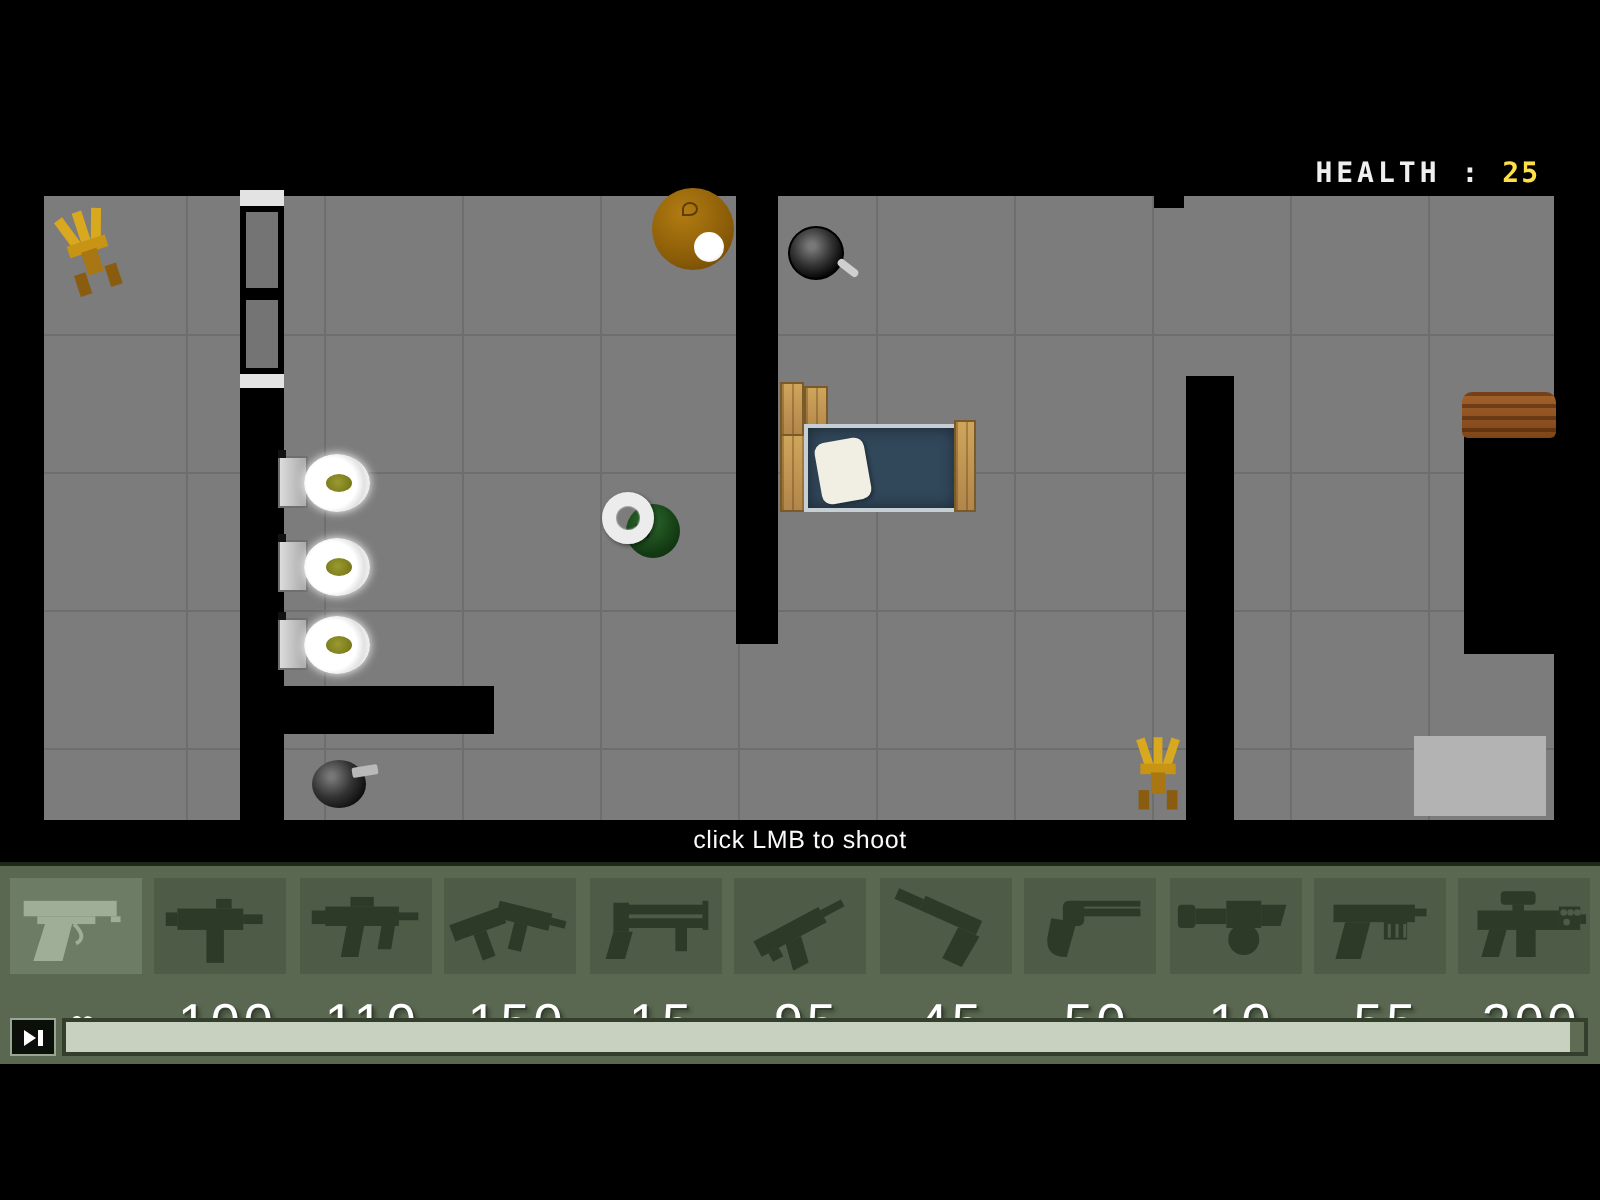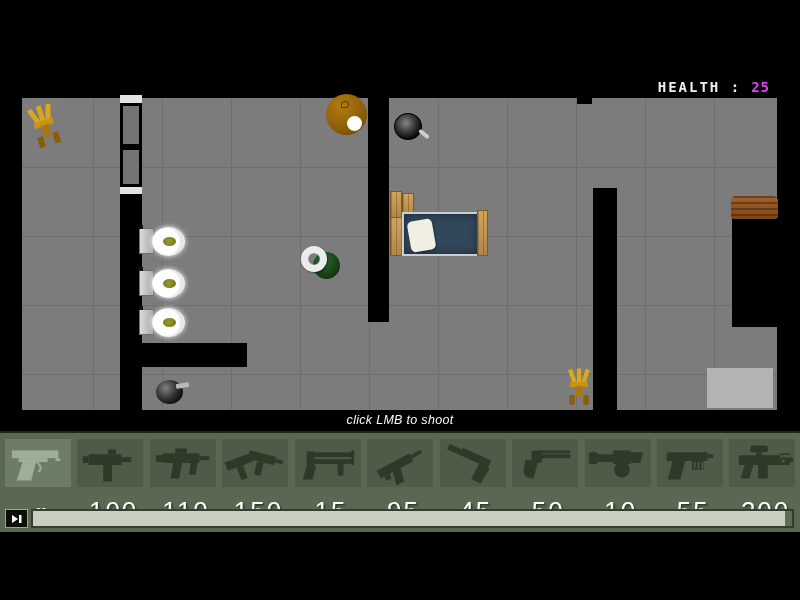--- a/index.html
+++ b/index.html
@@ -3,21 +3,21 @@
 <meta charset="utf-8">
 <style>
   html,body{margin:0;padding:0;background:#000;}
   #screen{position:relative;width:800px;height:600px;background:#000;overflow:hidden;
           font-family:"Liberation Sans",sans-serif;}
 
   
   .health{position:absolute;top:79px;right:30px;color:#efefef;
           font-family:"DejaVu Sans Mono",monospace;font-weight:bold;font-size:14px;
           letter-spacing:2px;white-space:nowrap;}
-  .health .val{color:#d946ef;margin-left:10px;letter-spacing:1px;}
+  .health .val{color:#fde047;margin-left:10px;letter-spacing:1px;}
 
   
   .map-floor{position:absolute;left:22px;top:98px;width:755px;height:312px;background:#7c7c7c;
     background-image:
       repeating-linear-gradient(to right,transparent 0 68px,#6e6e6e 68px 69px),
       repeating-linear-gradient(to bottom,transparent 0 68px,#6e6e6e 68px 69px);
     background-position:3px 1px;}
   .wall{position:absolute;background:#000;}
   .sill{position:absolute;background:#e3e3e3;}
   .pane{position:absolute;background:#747474;border:3px solid #000;box-sizing:border-box;}
@@ -60,21 +60,21 @@
   .player-ring{width:26px;height:26px;border-radius:50%;border:7px solid #ececec;box-sizing:border-box;
         box-shadow:1px 1px 2px rgba(0,0,0,.45), inset 0 0 1px #fff;}
   .muzzle-bit{width:8px;height:5px;background:#1b1b1b;transform:rotate(18deg);}
 
   .pickup-body{width:27px;height:24px;border-radius:50%;
         background:radial-gradient(circle at 36% 34%,#777 6%,#333 45%,#0a0a0a 80%);}
   .pickup-barrel{width:13px;height:5px;background:#b9b9b9;border-radius:1px;transform:rotate(-9deg);}
 
   
   .hint{position:absolute;left:0;top:413px;width:800px;text-align:center;color:#fafafa;
-        font-size:12.5px;letter-spacing:.3px;font-style:italic;}
+        font-size:12.5px;letter-spacing:.3px;}
 
   
   .weapon-bar{position:absolute;left:0;top:431px;width:800px;height:101px;background:#5a6851;
         border-top:2px solid #1e2917;box-sizing:border-box;}
   .slots{position:absolute;left:5px;top:6px;display:grid;grid-template-columns:repeat(11,72.45px);}
   .slot{width:66px;height:48px;background:#4d5b47;display:flex;align-items:center;justify-content:center;}
   .slot.selected{background:#6d7c64;}
   .slot svg{width:62px;height:44px;color:#2d3a28;}
   .slot.selected svg{color:#9fae97;}
   .ammo-row{position:absolute;left:5px;top:50px;display:grid;grid-template-columns:repeat(11,72.45px);}

